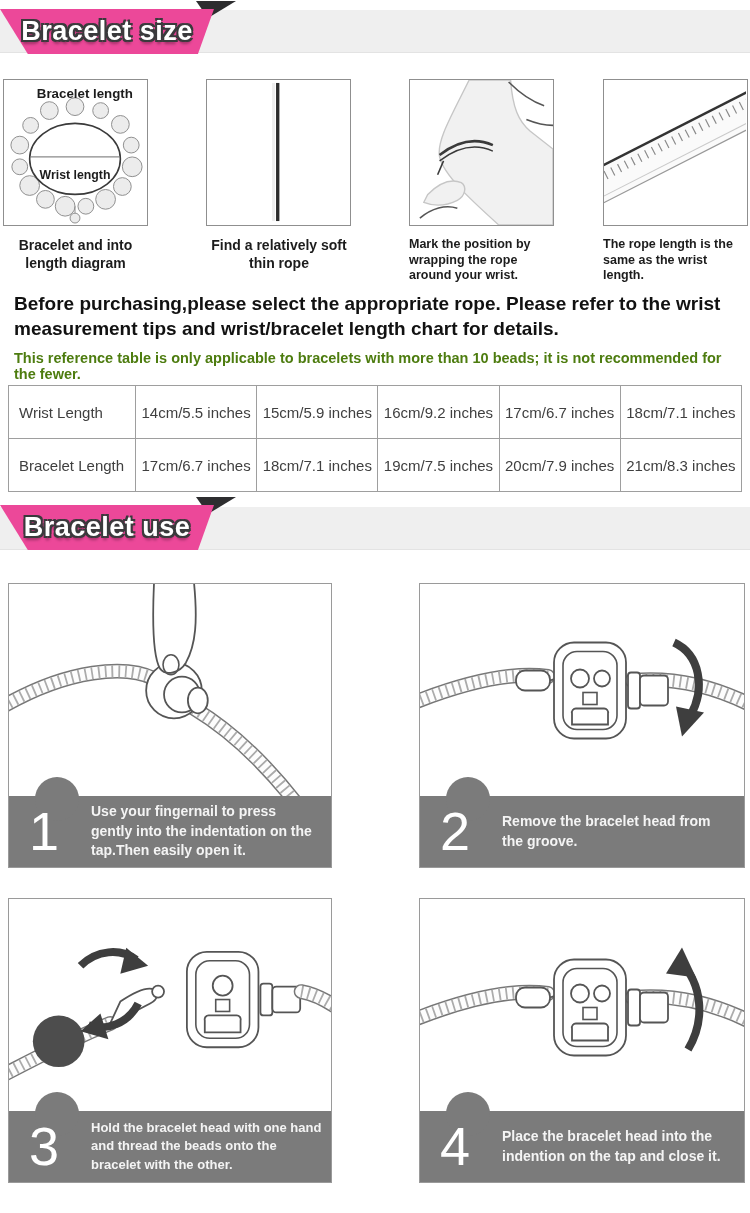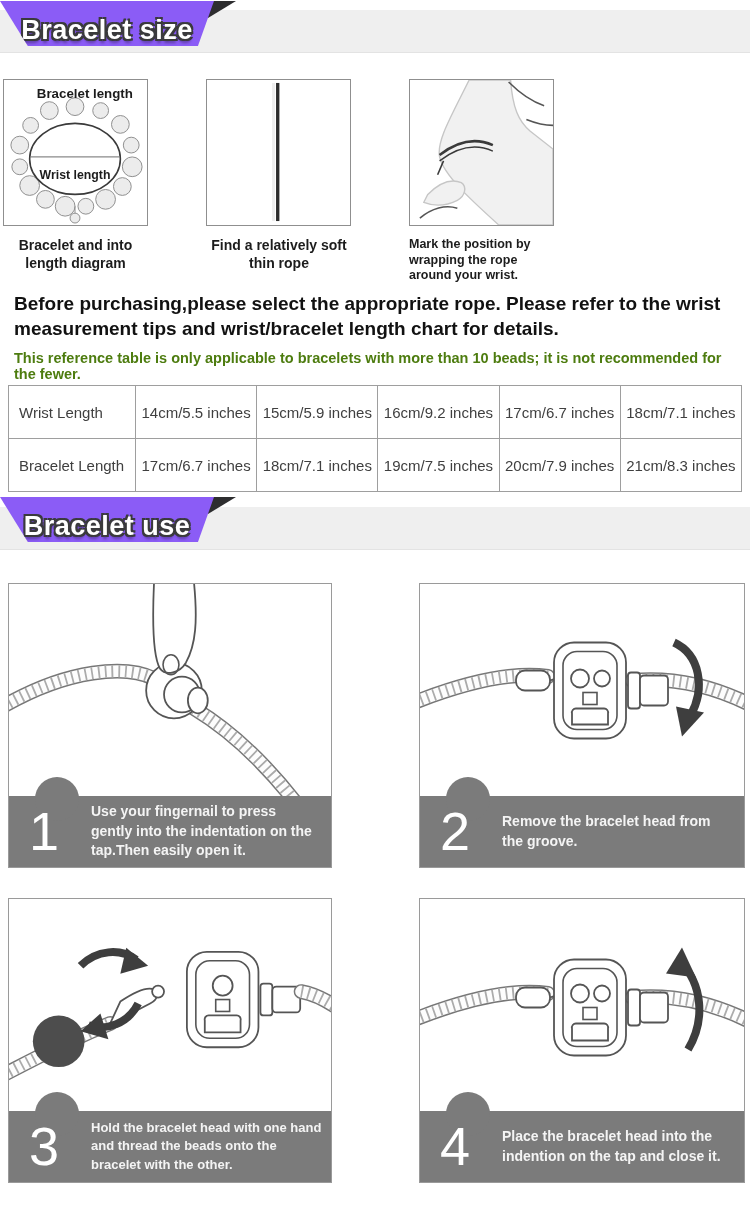--- a/index.html
+++ b/index.html
@@ -4,23 +4,23 @@
 <style>
   html,body{margin:0;padding:0;background:#fff;}
   .page{position:relative;width:750px;height:1213px;background:#ffffff;overflow:hidden;
         font-family:"Liberation Sans", sans-serif;color:#1a1a1a;}
 
   
   .banner-strip{position:absolute;left:0;width:750px;height:42px;background:#efefef;border-bottom:1px solid #e3e3e3;}
   .ribbon{position:absolute;left:0;width:240px;height:46px;}
   .ribbon .fold{position:absolute;left:196px;top:0;width:40px;height:17px;background:#2d2d2f;
                 clip-path:polygon(0 0,100% 0,30% 100%);}
-  .ribbon .body{position:absolute;left:0;top:0;width:214px;height:45px;background:#8b5cf6;
+  .ribbon .body{position:absolute;left:0;top:8px;width:214px;height:45px;background:#ec4899;
                 clip-path:polygon(0 0,100% 0,92.5% 100%,13% 100%);
-                display:flex;align-items:flex-end;justify-content:center;}
+                display:flex;align-items:center;justify-content:center;}
   .ribbon .body span{color:#fff;font-size:27px;font-weight:800;letter-spacing:.5px;
                 text-shadow:2px 2px 0 #3a3a3c,-2px 2px 0 #3a3a3c,2px -2px 0 #3a3a3c,-2px -2px 0 #3a3a3c,0 4px 3px rgba(0,0,0,.35);}
 
   
   .mcol{position:absolute;top:79px;}
   .mbox{width:145px;height:147px;background:#fff;border:1px solid #8f8f8f;box-sizing:border-box;}
   .mcap{margin-top:11px;font-weight:700;color:#1c1c1c;line-height:1.25;}
   .cap-center{text-align:center;font-size:14px;}
   .cap-left{text-align:left;font-size:12.5px;}
 
@@ -122,20 +122,33 @@
         <path d="M30,82 C48,68 66,64 84,72" stroke="#3a3a3a" stroke-width="1.4" fill="none"></path>
 
         <path d="M18,116 C30,104 42,100 52,104 C58,108 56,118 48,122 C36,128 24,128 14,124 Z" fill="#f1f1f1" stroke="#c6c6c6" stroke-width="1.4"></path>
         <path d="M10,140 C22,130 36,126 48,130" class="ln" stroke="#bdbdbd"></path>
         <path d="M28,96 L34,82" stroke="#3a3a3a" stroke-width="1.6" fill="none"></path>
       </svg>
     </div>
     <div class="mcap cap-left">Mark the position by wrapping the rope around your wrist.</div>
   </div>
 
+  <div class="mcol" style="left:603px;width:144px;">
+    <div class="mbox">
+      <svg viewBox="0 0 144 147" width="142" height="145">
+        <g transform="rotate(-27 72 73)">
+          <rect x="-40" y="52" width="230" height="34" fill="#fafafa" stroke="#999" stroke-width="1.2"></rect>
+          <line x1="-40" y1="52" x2="190" y2="52" stroke="#333" stroke-width="2.4"></line>
+          <line x1="-40" y1="62" x2="190" y2="62" stroke="#8a8a8a" stroke-width="9" stroke-dasharray="1.2 6.5"></line>
+          <line x1="-40" y1="80" x2="190" y2="80" stroke="#c9c9c9" stroke-width="1"></line>
+        </g>
+      </svg>
+    </div>
+    <div class="mcap cap-left">The rope length is the same as the wrist length.</div>
+  </div>
 
   <div class="headline">Before purchasing,please select the appropriate rope. Please refer to the wrist measurement tips and wrist/bracelet length chart for details.</div>
   <div class="warning">This reference table is only applicable to bracelets with more than 10 beads; it is not recommended for the fewer.</div>
 
   <table class="size">
     <tbody>
       <tr>
         <td class="rowlab">Wrist Length</td>
         <td>14cm/5.5 inches</td>
         <td>15cm/5.9 inches</td>

